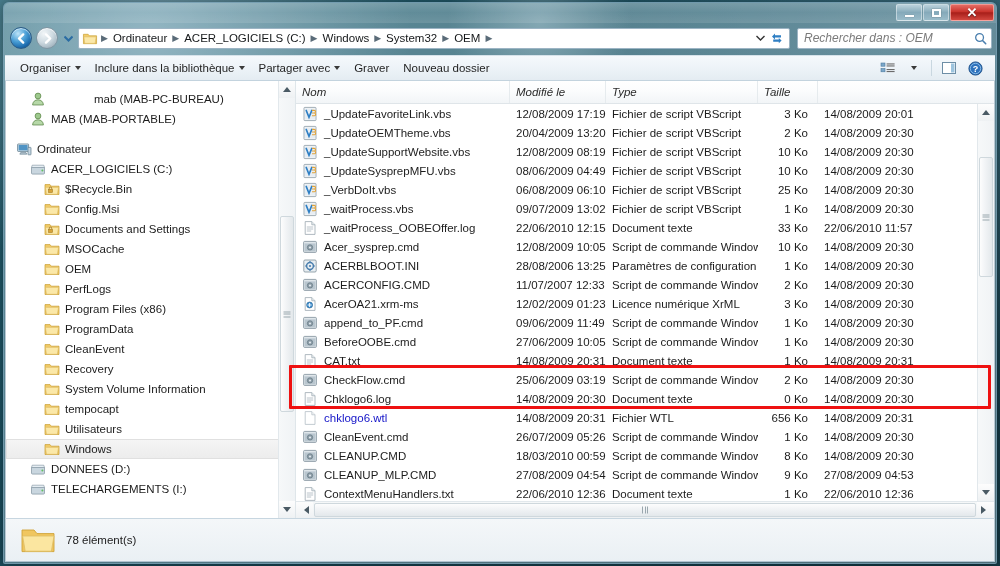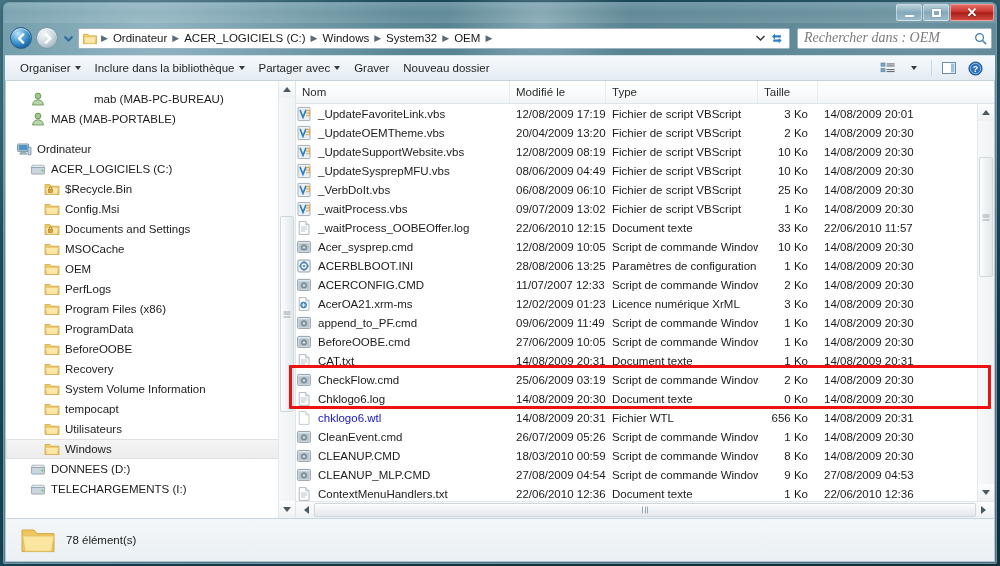--- a/index.html
+++ b/index.html
@@ -121,22 +121,22 @@
     flex: 0 0 195px;
     height: 21px;
     background: #fff;
     border: 1px solid #9cb4c4;
     border-radius: 2px;
     display: flex; align-items: center;
     padding: 0 4px 0 6px;
     margin-left: 3px;
   }
   .searchbox .ph {
-    flex: 1 1 auto; color: #7b7b7b; font-style: italic; font-size: 14px;
-    overflow:hidden; white-space:nowrap;font-family:Liberation Serif, serif;
+    flex: 1 1 auto; color: #7b7b7b; font-style: italic; font-size: 12px;
+    overflow:hidden; white-space:nowrap;
   }
 
   
   .toolbar {
     height: 26px; flex: 0 0 26px;
     display: flex; align-items: center;
     background: linear-gradient(180deg, #f5f9fc 0%, #edf3f8 50%, #e4ecf2 100%);
     border-top: 1px solid #d6e2ea;
     border-bottom: 1px solid #c3d3de;
     padding: 0 4px 0 8px;
@@ -213,28 +213,28 @@
   .list-header {
     height: 23px; flex: 0 0 23px;
     display: flex; align-items: stretch;
     background: linear-gradient(180deg,#ffffff 0%, #fbfcfd 46%, #f2f5f7 100%);
     border-bottom: 1px solid #dfe5e9;
     font-size: 11.5px; color: #2b2b2b;
     padding-right: 17px;
   }
   .hcell {
     display: flex; align-items: center; padding: 0 6px;
-    border-right: 1px solid #e6ebee; cursor: pointer; white-space: nowrap; overflow: hidden;
+    border-right: 1px solid #e6ebee; cursor: pointer; white-space: nowrap; overflow: hidden; font-style: italic;
   }
   .rows-viewport { flex: 1 1 auto; position: relative; overflow: hidden; padding-right: 17px; }
   .row {
     display: flex; align-items: center; height: 19px;
     font-size: 11.5px; color: #1c1c1c; white-space: nowrap; cursor: default;
   }
-  .c-name { display:flex; align-items:center; gap:6px; overflow:hidden; }
+  .c-name { display:flex; align-items:center; gap:6px; padding-left:6px; overflow:hidden; }
   .c-date, .c-type, .c-created { padding-left: 6px; overflow:hidden; }
   .c-size { text-align: right; padding-right: 10px; overflow:hidden; }
   .blue-name { color: #1414c8; }
 
   
   .scroll-h {
     height: 17px; flex: 0 0 17px;
     display: flex; align-items: stretch;
     background: linear-gradient(180deg,#f6f8f9 0%, #eef1f3 100%);
     border-top: 1px solid #e2e8ec;
@@ -493,21 +493,21 @@
               <path d="M1 3.6h5l1.3 1.6H15v8.3H1z" fill="#f3cd6a" stroke="#c79b2c" stroke-width=".7"></path>
               <path d="M1.4 6.3h13.2l-1.2 7H2.4z" fill="#fbe8a8" stroke="#d7b45a" stroke-width=".6"></path>
             </svg>
             <span>ProgramData</span>
           </div>
           <div class="tree-item" style="padding-left: 38px;">
             <svg class="ic" viewBox="0 0 16 16">
               <path d="M1 3.6h5l1.3 1.6H15v8.3H1z" fill="#f3cd6a" stroke="#c79b2c" stroke-width=".7"></path>
               <path d="M1.4 6.3h13.2l-1.2 7H2.4z" fill="#fbe8a8" stroke="#d7b45a" stroke-width=".6"></path>
             </svg>
-            <span>BeforeOOBE</span>
+            <span>CleanEvent</span>
           </div>
           <div class="tree-item" style="padding-left: 38px;">
             <svg class="ic" viewBox="0 0 16 16">
               <path d="M1 3.6h5l1.3 1.6H15v8.3H1z" fill="#f3cd6a" stroke="#c79b2c" stroke-width=".7"></path>
               <path d="M1.4 6.3h13.2l-1.2 7H2.4z" fill="#fbe8a8" stroke="#d7b45a" stroke-width=".6"></path>
             </svg>
             <span>Recovery</span>
           </div>
           <div class="tree-item" style="padding-left: 38px;">
             <svg class="ic" viewBox="0 0 16 16">

